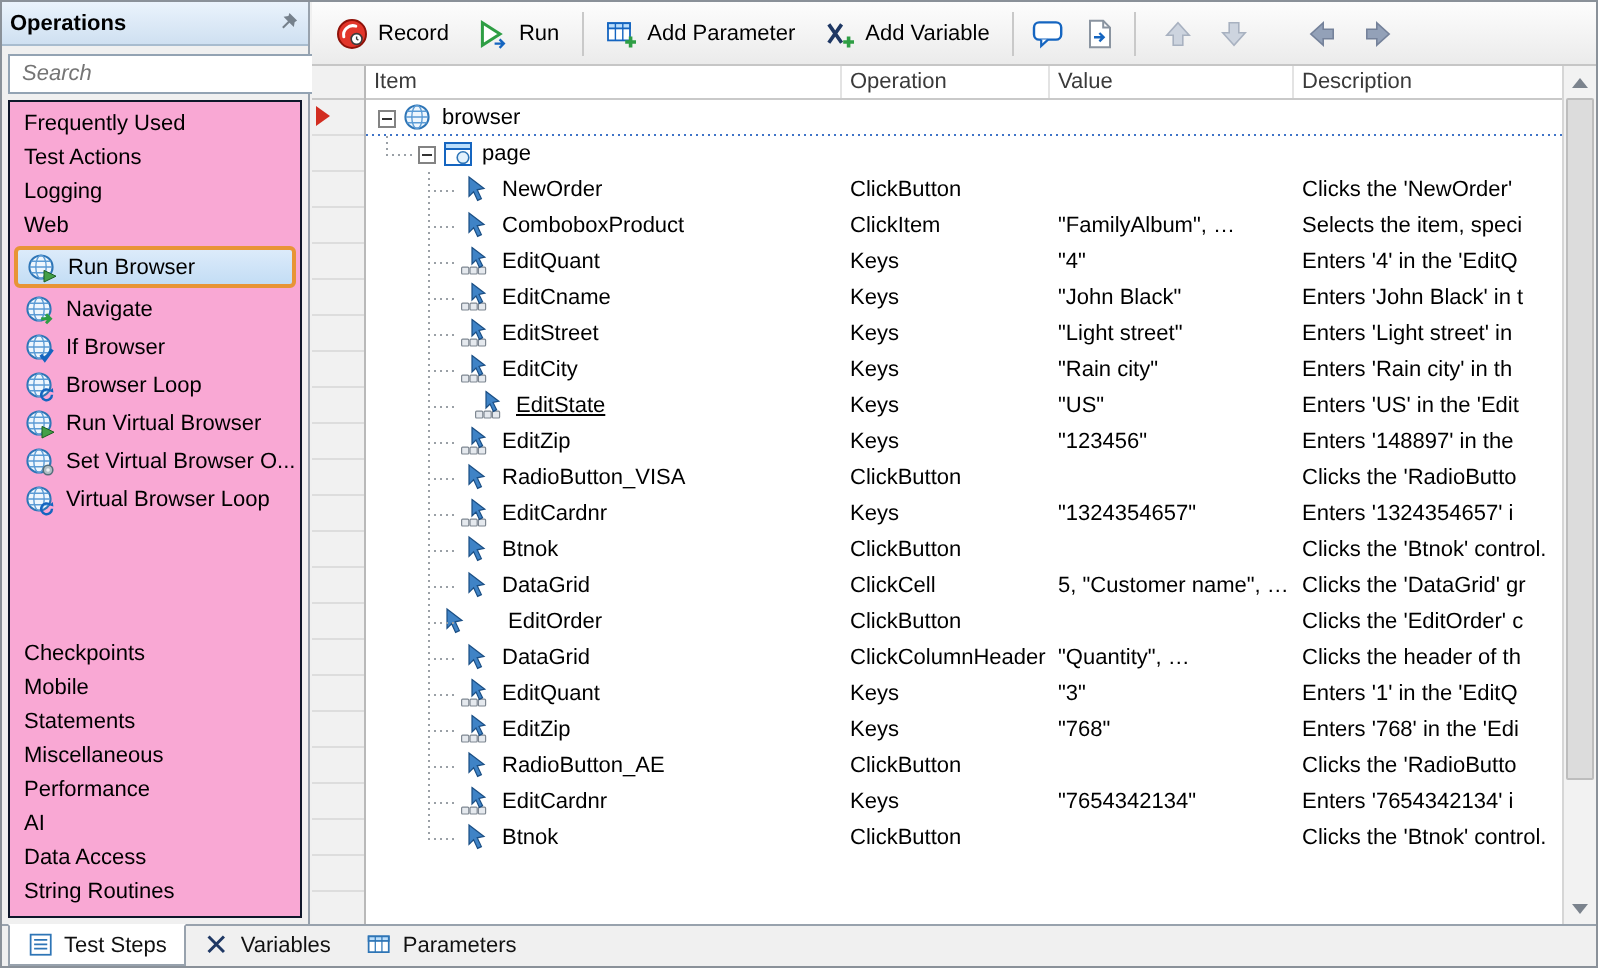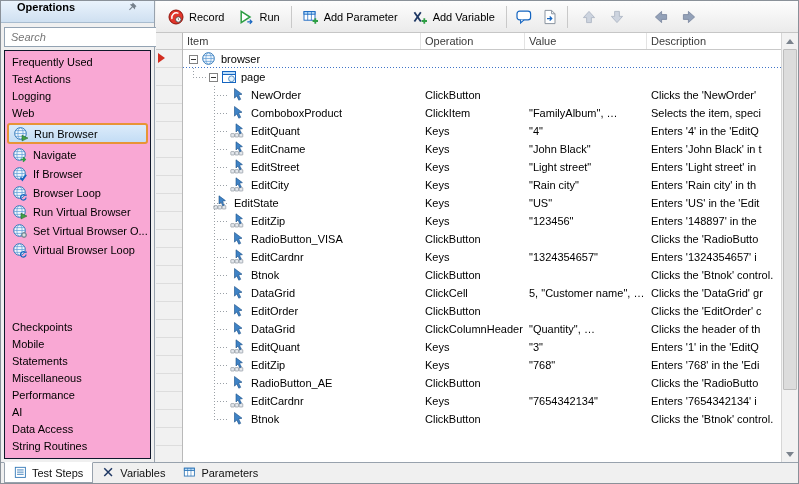--- a/index.html
+++ b/index.html
@@ -2,21 +2,21 @@
 <html><head>
 <meta charset="utf-8">
 <style>
   html,body{margin:0;padding:0;}
   body{width:799px;height:484px;overflow:hidden;font-family:"Liberation Sans",sans-serif;font-size:11px;color:#000;background:#e8e8e8;}
   *{box-sizing:border-box;}
   .app{position:relative;width:799px;height:484px;background:#f0f0f0;border:1px solid #8a9199;overflow:hidden;}
 
   
   .sidebar{position:absolute;left:0;top:0;width:154px;bottom:21px;background:#f0f0f0;border-right:1px solid #98a2ad;display:flex;flex-direction:column;}
-  .sb-header{flex:0 0 22px;background:linear-gradient(#eaf3fc,#cfe0f1);border-bottom:1px solid #a8bccf;display:flex;padding:0 16px;font-weight:bold;gap:12px;}
+  .sb-header{flex:0 0 22px;background:linear-gradient(#eaf3fc,#cfe0f1);border-bottom:1px solid #a8bccf;display:flex;align-items:center;padding:0 4px;font-weight:bold;gap:12px;}
   .sb-header .title{flex:1;}
   .pin{display:block;width:13px;height:13px;}
   .search-row{flex:0 0 26px;display:flex;align-items:center;padding:3px 3px 2px 3px;}
   .search-box{flex:1;display:flex;align-items:center;background:#fff;border:1px solid #93a3b3;height:20px;padding:0 3px 0 4px;gap:1px;}
   .search-box input{flex:1;border:none;outline:none;font-family:"Liberation Sans",sans-serif;font-size:11px;font-style:italic;color:#777;min-width:0;background:transparent;}
   .sic{display:block;width:13px;height:13px;}
   .caret{font-size:8px;color:#444;line-height:13px;}
   .op-list{flex:1;margin:1px 3px 3px 3px;border:1px solid #0f172a;background:#f9a8d4;overflow:hidden;padding-top:3px;}
   .op-cat{height:17px;line-height:17px;padding-left:7px;}
   .op-cat.gap{margin-top:60px;}
@@ -469,21 +469,21 @@
                     <path d="M6 .8 12.4 5.6 9.5 6.2 11.3 9.9 9.7 10.7 8 7 6 9Z" fill="#3f83c6" stroke="#1a4e84" stroke-width=".6"></path>
                   </svg>
                 </span>
                 <span class="item-lb">EditCity</span>
               </div>
               <div class="cell c-op">Keys</div>
               <div class="cell c-val">"Rain city"</div>
               <div class="cell c-desc">Enters 'Rain city' in th</div>
             </div>
             <div class="row data-row">
-              <div class="cell c-item" style="padding-left: 30px;">
+              <div class="cell c-item" style="padding-left: 54px; text-decoration: underline;">
                 <span class="tl tl-v" style="left: 31px; top: 0px; height: 18px;"></span>
                 <span class="tl tl-h" style="left: 31px; top: 9px; width: 13px;"></span>
                 <span class="row-ic">
                   <svg width="16" height="16" viewBox="0 0 16 16" xmlns="http://www.w3.org/2000/svg">
                     <rect x="0.8" y="10.6" width="3.6" height="3.4" rx=".5" fill="#e5e9ee" stroke="#7e8791" stroke-width=".6"></rect>
                     <rect x="5" y="10.6" width="3.6" height="3.4" rx=".5" fill="#e5e9ee" stroke="#7e8791" stroke-width=".6"></rect>
                     <rect x="9.2" y="10.6" width="3.6" height="3.4" rx=".5" fill="#e5e9ee" stroke="#7e8791" stroke-width=".6"></rect>
                     <path d="M6 .8 12.4 5.6 9.5 6.2 11.3 9.9 9.7 10.7 8 7 6 9Z" fill="#3f83c6" stroke="#1a4e84" stroke-width=".6"></path>
                   </svg>
                 </span>
@@ -568,21 +568,21 @@
                     <path d="M4.5 1.5 12 7.2 8.6 7.9 10.7 12.3 8.8 13.2 6.8 8.9 4.5 11.2Z" fill="#3f83c6" stroke="#1a4e84" stroke-width=".6"></path>
                   </svg>
                 </span>
                 <span class="item-lb">DataGrid</span>
               </div>
               <div class="cell c-op">ClickCell</div>
               <div class="cell c-val">5, "Customer name", …</div>
               <div class="cell c-desc">Clicks the 'DataGrid' gr</div>
             </div>
             <div class="row data-row">
-              <div class="cell c-item" style="padding-left: 47px;">
+              <div class="cell c-item" style="padding-left: 36px; gap: 14px;">
                 <span class="tl tl-v" style="left: 31px; top: 0px; height: 18px;"></span>
                 <span class="tl tl-h" style="left: 31px; top: 9px; width: 13px;"></span>
                 <span class="row-ic">
                   <svg width="16" height="16" viewBox="0 0 16 16" xmlns="http://www.w3.org/2000/svg">
                     <path d="M4.5 1.5 12 7.2 8.6 7.9 10.7 12.3 8.8 13.2 6.8 8.9 4.5 11.2Z" fill="#3f83c6" stroke="#1a4e84" stroke-width=".6"></path>
                   </svg>
                 </span>
                 <span class="item-lb">EditOrder</span>
               </div>
               <div class="cell c-op">ClickButton</div>

